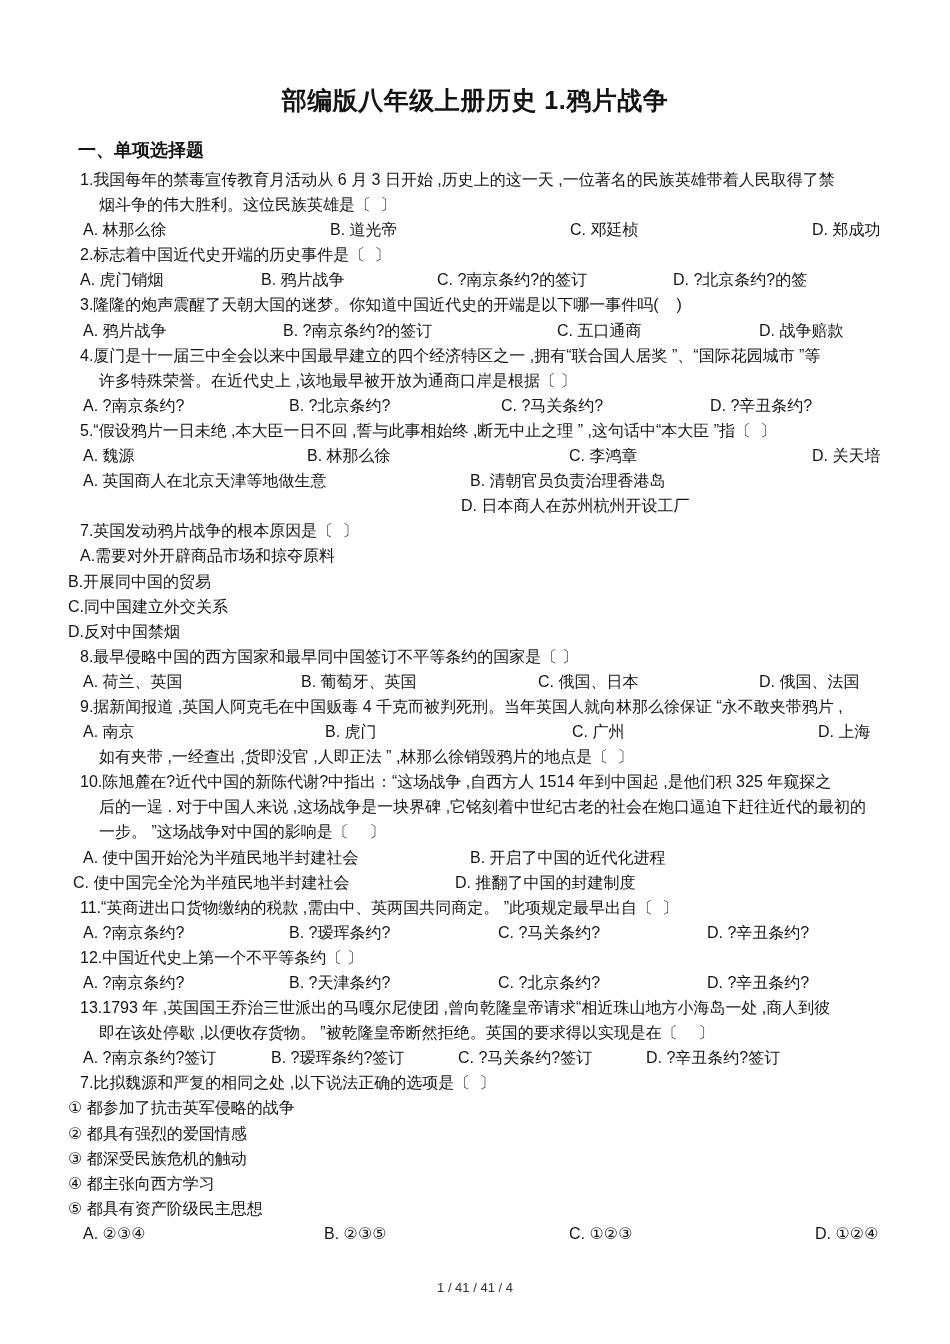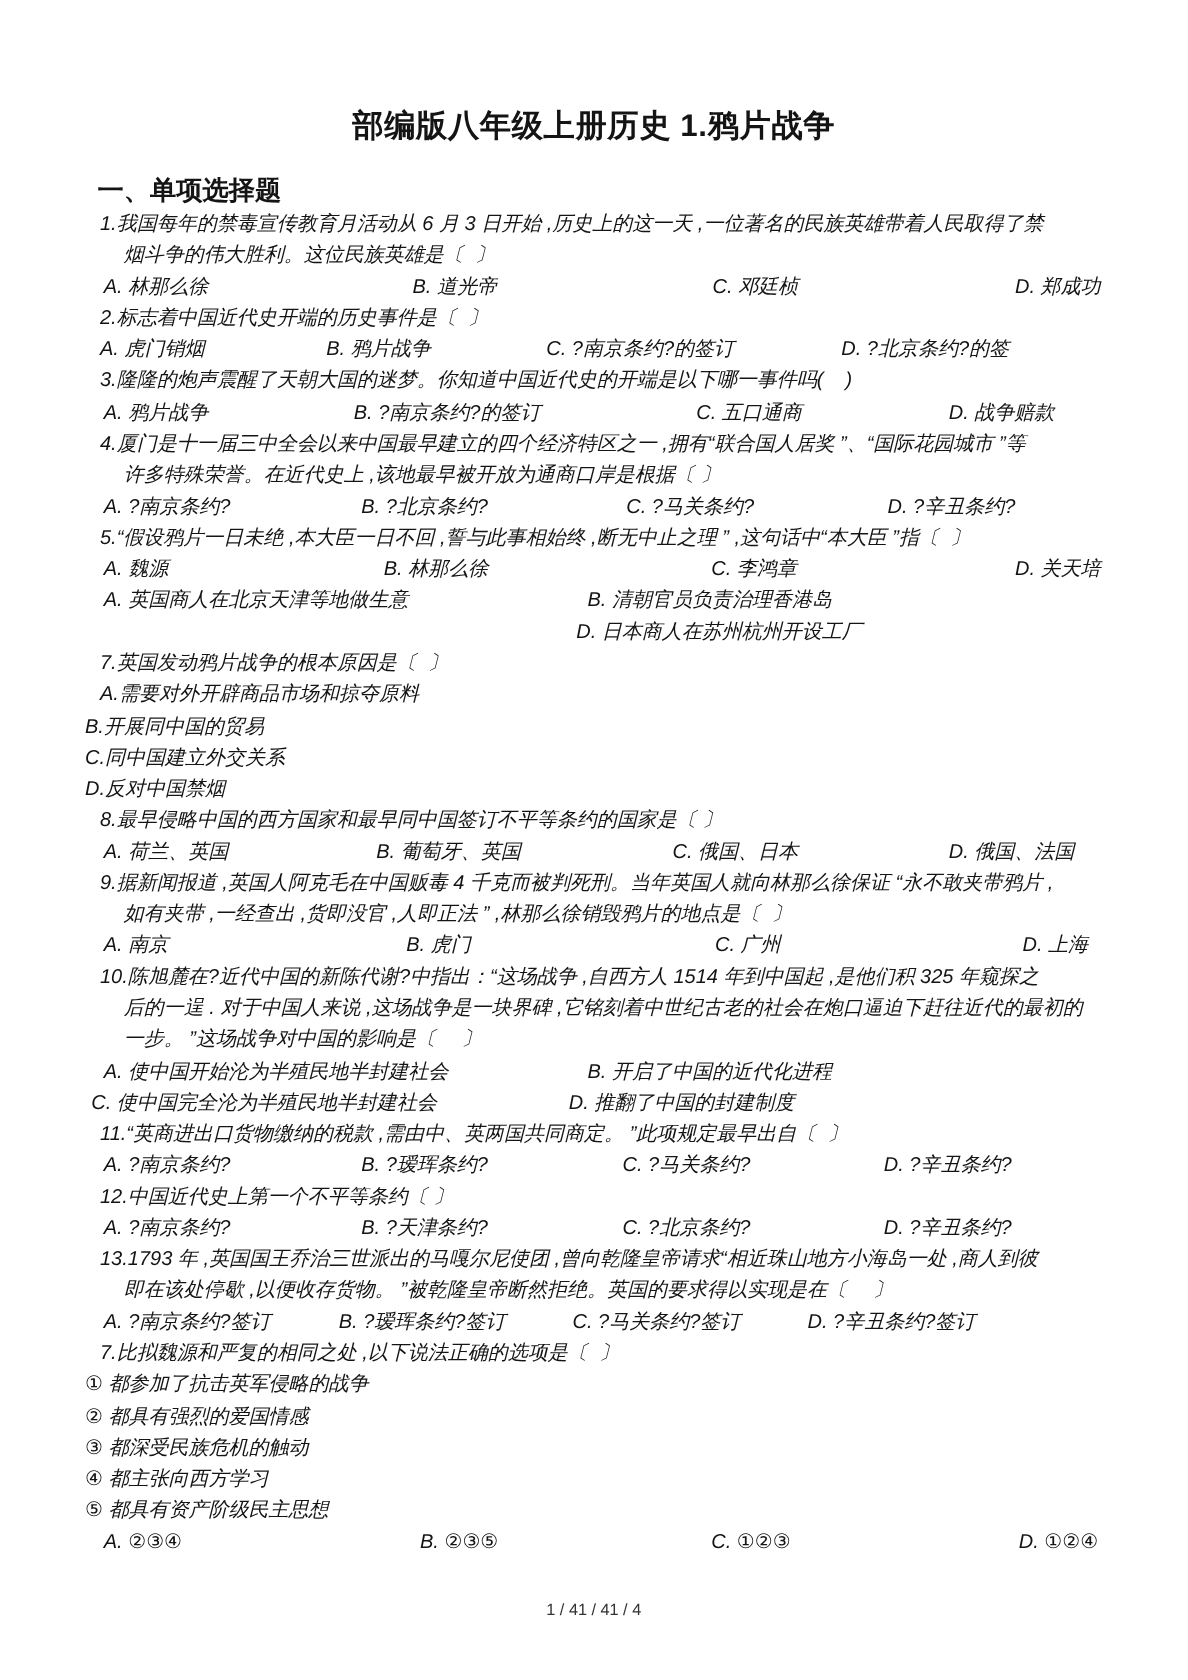--- a/index.html
+++ b/index.html
@@ -8,27 +8,27 @@
     font-family:"Liberation Sans","DejaVu Sans",sans-serif;
     color:#141414;overflow:hidden;
   }
   .doc-title{
     position:absolute;top:84px;left:0;width:100%;
     text-align:center;font-size:25px;font-weight:bold;letter-spacing:.5px;
     white-space:pre;
   }
   .section-heading{
     position:absolute;top:138px;left:78px;
-    font-size:21px;font-weight:bold;white-space:pre;
+    font-size:18px;font-weight:bold;white-space:pre;
   }
   .content{
     position:absolute;top:167px;left:67px;width:816px;
     font-size:16px;font-weight:500;
   }
-  .line{height:25.1px;line-height:25.1px;white-space:pre;position:relative;font-style:italic;}
+  .line{height:25.1px;line-height:25.1px;white-space:pre;position:relative;}
   .q{padding-left:13px;}     
   .cont{padding-left:0;margin-left:32px;}     
   .li{padding-left:1px;}     
   .ind{padding-left:13px;}   
   .opt{position:absolute;top:0;white-space:pre;}
   .footer{
     position:absolute;top:1280px;left:0;width:100%;
     text-align:center;font-size:13px;color:#333;white-space:pre;
   }
 </style>
@@ -100,27 +100,27 @@
 
     <div class="line q">8.最早侵略中国的西方国家和最早同中国签订不平等条约的国家是〔 〕</div>
     <div class="line">
       <span class="opt" style="left:16px">A. 荷兰、英国</span>
       <span class="opt" style="left:234px">B. 葡萄牙、英国</span>
       <span class="opt" style="left:471px">C. 俄国、日本</span>
       <span class="opt" style="left:692px">D. 俄国、法国</span>
     </div>
 
     <div class="line q">9.据新闻报道 ,英国人阿克毛在中国贩毒 4 千克而被判死刑。当年英国人就向林那么徐保证 “永不敢夹带鸦片 ,</div>
-    <div class="line cont">如有夹带 ,一经查出 ,货即没官 ,人即正法 ” ,林那么徐销毁鸦片的地点是〔  〕</div>
     <div class="line">
       <span class="opt" style="left:16px">A. 南京</span>
       <span class="opt" style="left:258px">B. 虎门</span>
       <span class="opt" style="left:505px">C. 广州</span>
       <span class="opt" style="left:751px">D. 上海</span>
     </div>
+    <div class="line cont">如有夹带 ,一经查出 ,货即没官 ,人即正法 ” ,林那么徐销毁鸦片的地点是〔  〕</div>
 
     <div class="line q">10.陈旭麓在?近代中国的新陈代谢?中指出：“这场战争 ,自西方人 1514 年到中国起 ,是他们积 325 年窥探之</div>
     <div class="line cont">后的一逞 . 对于中国人来说 ,这场战争是一块界碑 ,它铭刻着中世纪古老的社会在炮口逼迫下赶往近代的最初的</div>
     <div class="line cont">一步。 ”这场战争对中国的影响是〔　 〕</div>
     <div class="line">
       <span class="opt" style="left:16px">A. 使中国开始沦为半殖民地半封建社会</span>
       <span class="opt" style="left:403px">B. 开启了中国的近代化进程</span>
     </div>
     <div class="line">
       <span class="opt" style="left:6px">C. 使中国完全沦为半殖民地半封建社会</span>
@@ -153,21 +153,21 @@
     </div>
 
     <div class="line q">7.比拟魏源和严复的相同之处 ,以下说法正确的选项是〔  〕</div>
     <div class="line li">① 都参加了抗击英军侵略的战争</div>
     <div class="line li">② 都具有强烈的爱国情感</div>
     <div class="line li">③ 都深受民族危机的触动</div>
     <div class="line li">④ 都主张向西方学习</div>
     <div class="line li">⑤ 都具有资产阶级民主思想</div>
     <div class="line">
       <span class="opt" style="left:16px">A. ②③④</span>
-      <span class="opt" style="left:269px">B. ②③⑤</span>
+      <span class="opt" style="left:257px">B. ②③⑤</span>
       <span class="opt" style="left:502px">C. ①②③</span>
       <span class="opt" style="left:748px">D. ①②④</span>
     </div>
 
   </div>
 
   <div class="footer">1 / 41 / 41 / 4</div>
 
 </div>
 

